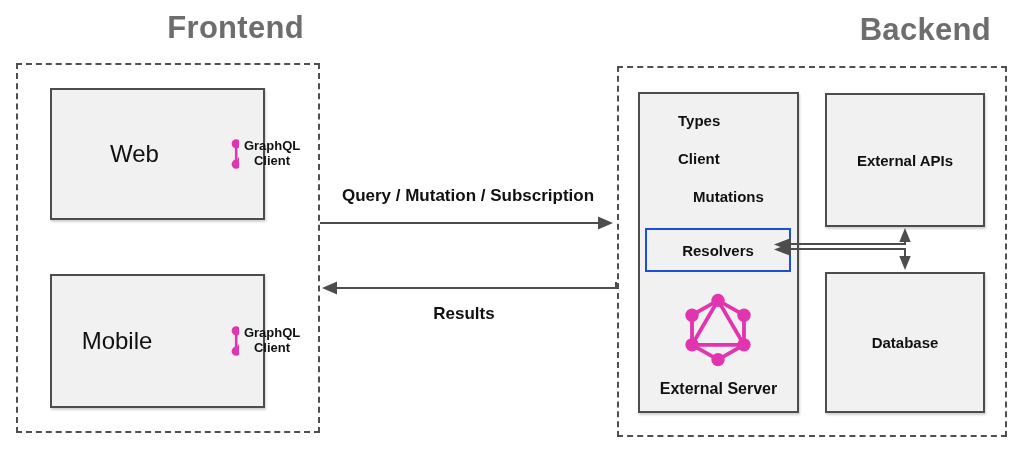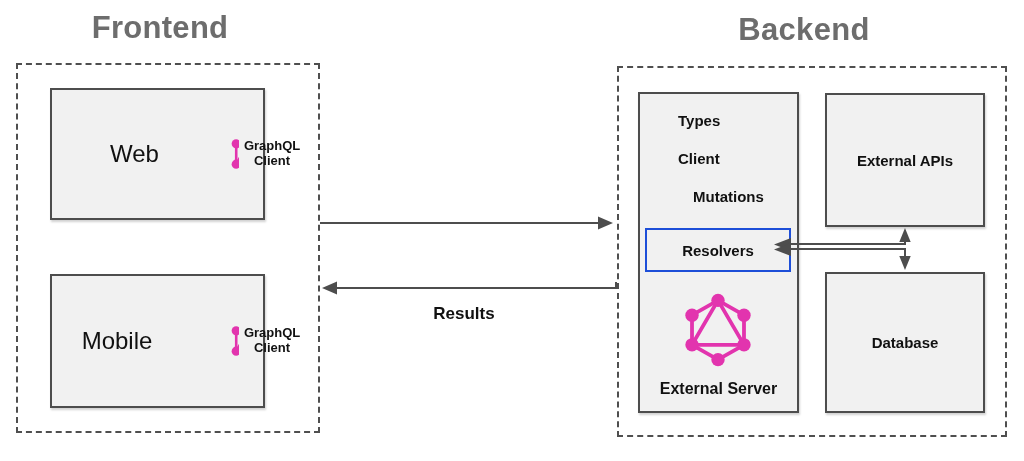--- a/index.html
+++ b/index.html
@@ -12,21 +12,21 @@
     overflow: hidden;
     color: #111;
   }
 
   
   .section-title {
     position: absolute;
     font-size: 31px;
     font-weight: bold;
     color: var(--title-gray);
-    text-align: center;
+    text-align: right;
     letter-spacing: 0.3px;
   }
   #frontend-title { left: 16px;  top: 10px; width: 288px; }
   #backend-title  { left: 617px; top: 12px; width: 374px; }
 
   
   .dashed-region {
     position: absolute;
     border: 2px dashed #4f4f4f;
     box-sizing: border-box;
@@ -172,20 +172,21 @@
   <div class="node-box" id="mobile-box">
     <span class="client-label">Mobile</span>
     <div class="logo-group">
       <svg class="gql-icon gql-small">
         <use href="#gql-logo" width="52" height="52"></use>
       </svg>
       <span class="logo-caption">GraphQL Client</span>
     </div>
   </div>
 
+  <div class="arrow-label" id="request-label">Query / Mutation / Subscription</div>
   <div class="arrow-label" id="response-label">Results</div>
 
   <div class="section-title" id="backend-title">Backend</div>
   <div class="dashed-region" id="backend-region"></div>
 
   <div class="node-box" id="server-box"></div>
   <span class="schema-item" id="schema-item-0" style="position: absolute; left: 678px; top: 112px;">Types</span>
   <span class="schema-item" id="schema-item-1" style="position: absolute; left: 678px; top: 150px;">Client</span>
   <span class="schema-item" id="schema-item-2" style="position: absolute; left: 678px; top: 188px;">Mutations</span>
 

